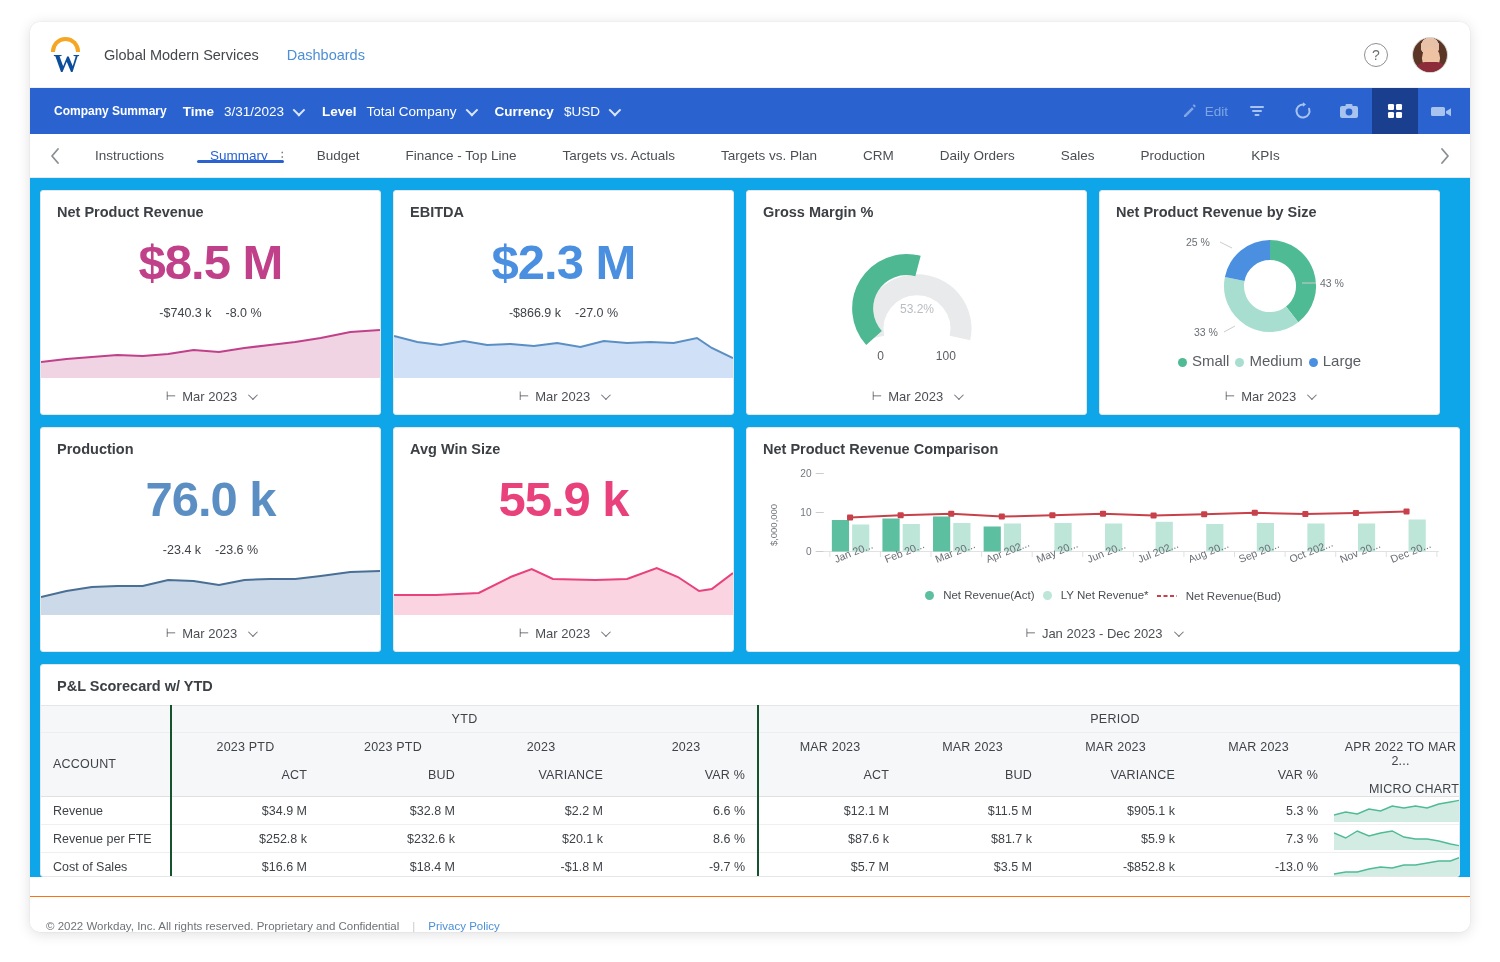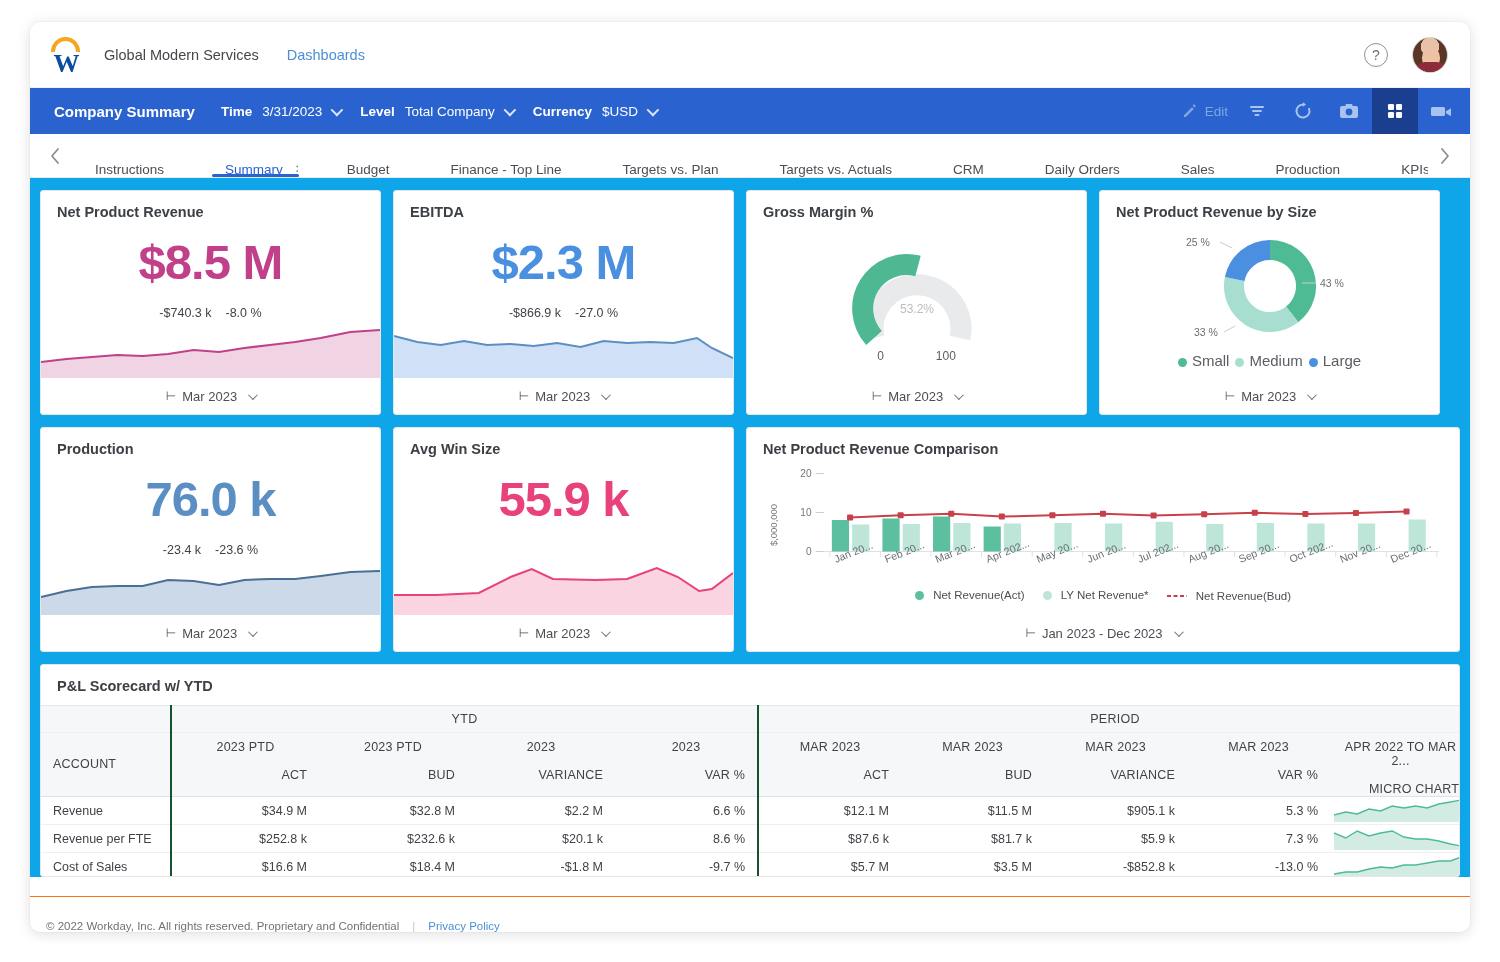--- a/index.html
+++ b/index.html
@@ -70,21 +70,21 @@
   .avatar .face { position:absolute; left:9px; top:9px; width:18px; height:21px; background:#eec3a3; border-radius:50% 50% 45% 45%; }
   .avatar .body { position:absolute; left:2px; bottom:0; width:32px; height:10px; background:#8d2b3a; border-radius:14px 14px 0 0;}
 
   
   .titlebar {
     height: 46px; background: #2a63d0;
     display: flex; align-items: center;
     padding: 0 6px 0 24px;
     color: #fff;
   }
-  .dash-title { font-size: 15px; font-weight: bold; margin-right: 26px; white-space: nowrap; }
+  .dash-title { font-size: 12px; font-weight: bold; margin-right: 16px; white-space: nowrap; }
   .filt { display: flex; align-items: center; margin-right: 20px; white-space: nowrap; }
   .filt-label { font-size: 13.5px; font-weight: bold; color: #ffffff; margin-right: 10px; }
   .filt-val { font-size: 13.5px; color: #ffffff; cursor: pointer; }
   .caret-d {
     display:inline-block; width: 9px; height: 9px; margin-left: 9px;
     border-right: 2px solid #dbe6fa; border-bottom: 2px solid #dbe6fa;
     transform: rotate(45deg) translateY(-2px);
   }
   .tb-spacer { flex: 1; }
   .tb-icons { display: flex; align-items: center; height: 46px; }
@@ -99,21 +99,21 @@
   
   .tabs {
     height: 44px; display: flex; align-items: stretch;
     border-bottom: 1px solid #e6e8ea; background: #fff;
     padding: 0 8px; position: relative;
   }
   .tab-arrow {
     width: 34px; display: flex; align-items: center; justify-content: center;
     color: #8a8f94; cursor: pointer; font-size: 19px;
   }
-  .tab-list { display: flex; flex: 1; align-items: flex-end; overflow: hidden; gap: 15px;}
+  .tab-list { display: flex; flex: 1; align-items: center; overflow: hidden;}
   .tab {
     display: flex; align-items: center; justify-content: center;
     padding: 0 23px; font-size: 13.5px; color: #4b4f54; cursor: pointer;
     position: relative; white-space: nowrap;
   }
   .tab.active { color: #2a63d0; font-weight: normal; }
   .tab.active:after {
     content: ''; position: absolute; left: 10px; right: 10px; bottom: 0;
     height: 3px; background: #2a63d0; border-radius: 2px;
   }
@@ -157,21 +157,21 @@
   .gauge-labels { display: flex; gap: 52px; font-size: 12px; color: #5a5e63; margin-top: -4px;}
 
   
   .donut-wrap { flex:1; display:flex; flex-direction:column; align-items:center; justify-content:flex-start; position:relative; padding-top: 6px;}
   .legend { display: flex; gap: 6px; font-size: 15px; color: #5a5e63; margin-top: 4px; }
   .legend span.dot { width: 9px; height: 9px; border-radius: 50%; display:inline-block; margin-right:5px; vertical-align: -1px;}
 
   
   .cmp-card { flex: 1; height: 225px; display: flex; flex-direction: column; }
   .cmp-body { flex: 1; position: relative; padding: 2px 12px 0 12px; }
-  .cmp-legend { display:flex; justify-content:center; gap: 18px; font-size: 11.5px; color: #4b4f54; margin-top: -2px;}
+  .cmp-legend { display:flex; justify-content:center; gap: 8px; font-size: 11.5px; color: #4b4f54; margin-top: -2px;}
 
   
   .pl-card { margin: 0 0 0 0; border: 1px solid #e4e6e8; border-radius: 3px; background:#fff; height: 213px; overflow: hidden;}
   .pl-title { font-size: 14.5px; font-weight: bold; color: #3c4045; padding: 13px 0 11px 16px; }
   table.pl { width: 100%; border-collapse: collapse; table-layout: fixed; }
   table.pl th, table.pl td { font-weight: normal; font-size: 12.5px; color: #3f4348; }
   .grp-row th {
     background: #f6f7f8; border-top: 1px solid #e4e6e8; border-bottom: 1px solid #eceef0;
     height: 27px; text-align: center; font-size: 11.5px; color: #52565b; letter-spacing: .3px;
   }
@@ -301,24 +301,24 @@
         <span>Summary</span>
         <span class="tab-dots">⋮</span>
       </div>
       <div class="tab">
             <span>Budget</span>
           </div>
       <div class="tab">
             <span>Finance - Top Line</span>
           </div>
       <div class="tab">
+            <span>Targets vs. Actuals</span>
+          </div>
+      <div class="tab">
             <span>Targets vs. Plan</span>
-          </div>
-      <div class="tab">
-            <span>Targets vs. Actuals</span>
           </div>
       <div class="tab">
             <span>CRM</span>
           </div>
       <div class="tab">
             <span>Daily Orders</span>
           </div>
       <div class="tab">
             <span>Sales</span>
           </div>

